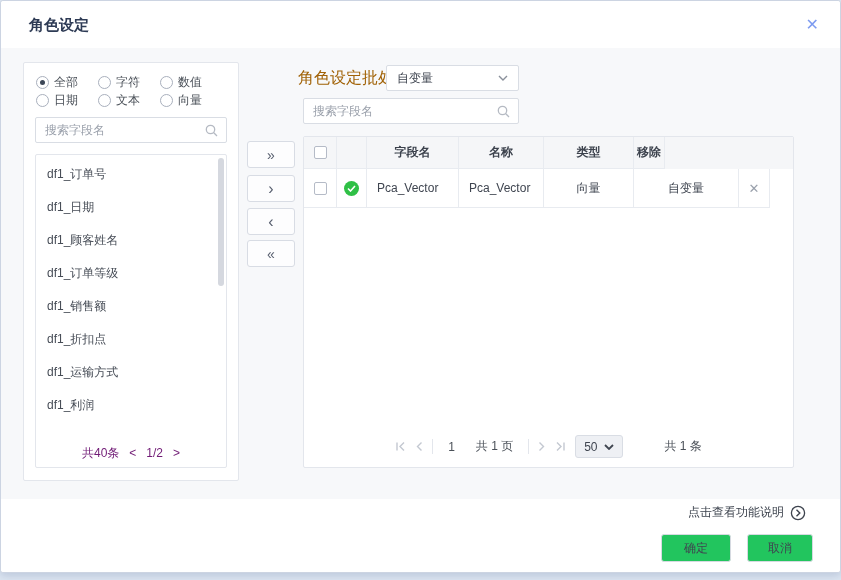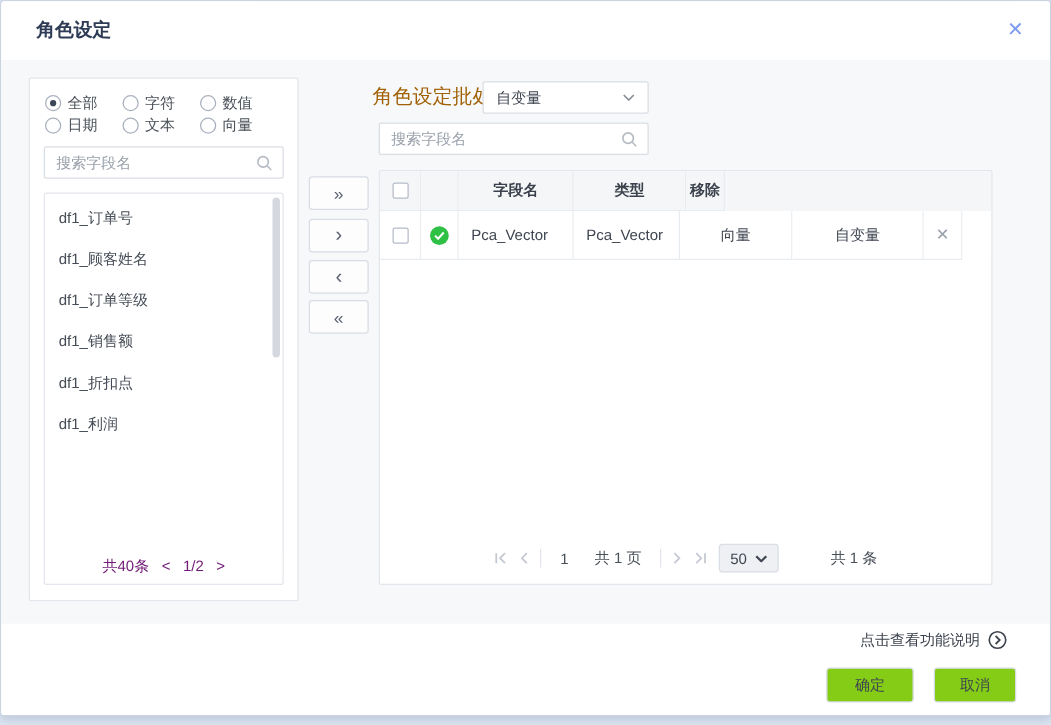--- a/index.html
+++ b/index.html
@@ -71,22 +71,22 @@
   .status-dot { width:15px; height:15px; border-radius:50%; background:#2fc046; display:flex; align-items:center; justify-content:center; }
   .remove-x { color:#9aa1ac; font-size:13px; cursor:pointer; }
   
   .table-pager { position:absolute; left:0; right:0; bottom:9px; display:flex; align-items:center; justify-content:center; font-size:12px; color:#4a5058; gap:9px; }
   .pgr-icon { display:flex; align-items:center; cursor:pointer; }
   .pgr-div { width:1px; height:15px; background:#e3e6ec; }
   .page-size { display:flex; align-items:center; gap:6px; background:#eef0f4; border:1px solid #d9dde4; border-radius:3px; height:23px; padding:0 8px; cursor:pointer; color:#3f4550; }
   .pager-total { margin-left:33px; }
   
   .dlg-footer { position:absolute; left:0; top:498px; width:100%; height:73px; background:#fff; border-radius:0 0 3px 3px; }
-  .help-link { position:absolute; right:34px; top:5px; display:flex; gap:6px; font-size:12px; color:#3c424d; cursor:pointer; }
-  .btn { position:absolute; top:35px; height:28px; background:#84cc16; border:1px solid #d6dae1; border-radius:3px; font-size:12px; color:#3f4550; display:flex; align-items:center; justify-content:center; cursor:pointer; font-family:inherit; }
+  .help-link { position:absolute; right:34px; top:5px; display:flex; align-items:center; gap:6px; font-size:12px; color:#3c424d; cursor:pointer; }
+  .btn { position:absolute; top:35px; height:28px; background:#22c55e; border:1px solid #d6dae1; border-radius:3px; font-size:12px; color:#3f4550; display:flex; align-items:center; justify-content:center; cursor:pointer; font-family:inherit; }
   .btn-ok { left:660px; width:70px; }
   .btn-cancel { left:746px; width:66px; }
 </style>
 </head>
 <body>
 
 <div class="dialog">
 
   <div class="dlg-header">
     <div class="dlg-title">角色设定</div>
@@ -131,24 +131,26 @@
         <input type="text" placeholder="搜索字段名" style="">
         <svg class="search-icon" viewBox="0 0 13 13">
             <circle cx="5.5" cy="5.5" r="4.2" fill="none" stroke="#b5bac3" stroke-width="1.3"></circle>
             <line x1="8.8" y1="8.8" x2="12" y2="12" stroke="#b5bac3" stroke-width="1.3"></line>
           </svg>
       </div>
 
       <div class="field-list">
         <div class="field-items">
           <div class="field-item">df1_订单号</div>
+          <div class="field-item">df1_日期</div>
           <div class="field-item">df1_顾客姓名</div>
           <div class="field-item">df1_订单等级</div>
           <div class="field-item">df1_销售额</div>
           <div class="field-item">df1_折扣点</div>
+          <div class="field-item">df1_运输方式</div>
           <div class="field-item">df1_利润</div>
         </div>
         <div class="scroll-thumb"></div>
         <div class="list-pager">
           <span>共40条</span>
           <span class="pg-arrow">&lt;</span>
           <span>1/2</span>
           <span class="pg-arrow">&gt;</span>
         </div>
       </div>
@@ -175,20 +177,21 @@
         </svg>
     </div>
 
     <div class="card table-card">
       <div class="t-row t-head">
         <div class="t-cell c-check">
             <span class="checkbox"></span>
           </div>
         <div class="t-cell c-icon"></div>
         <div class="t-cell c-field" style="justify-content:center; padding-left:0;">字段名</div>
+        <div class="t-cell c-name" style="justify-content:center; padding-left:0;">名称</div>
         <div class="t-cell c-type">类型</div>
         <div class="t-cell c-remove">移除</div>
         <div class="t-cell c-gutter"></div>
       </div>
       <div class="t-row t-body">
         <div class="t-cell c-check">
             <span class="checkbox"></span>
           </div>
         <div class="t-cell c-icon">
           <span class="status-dot">

